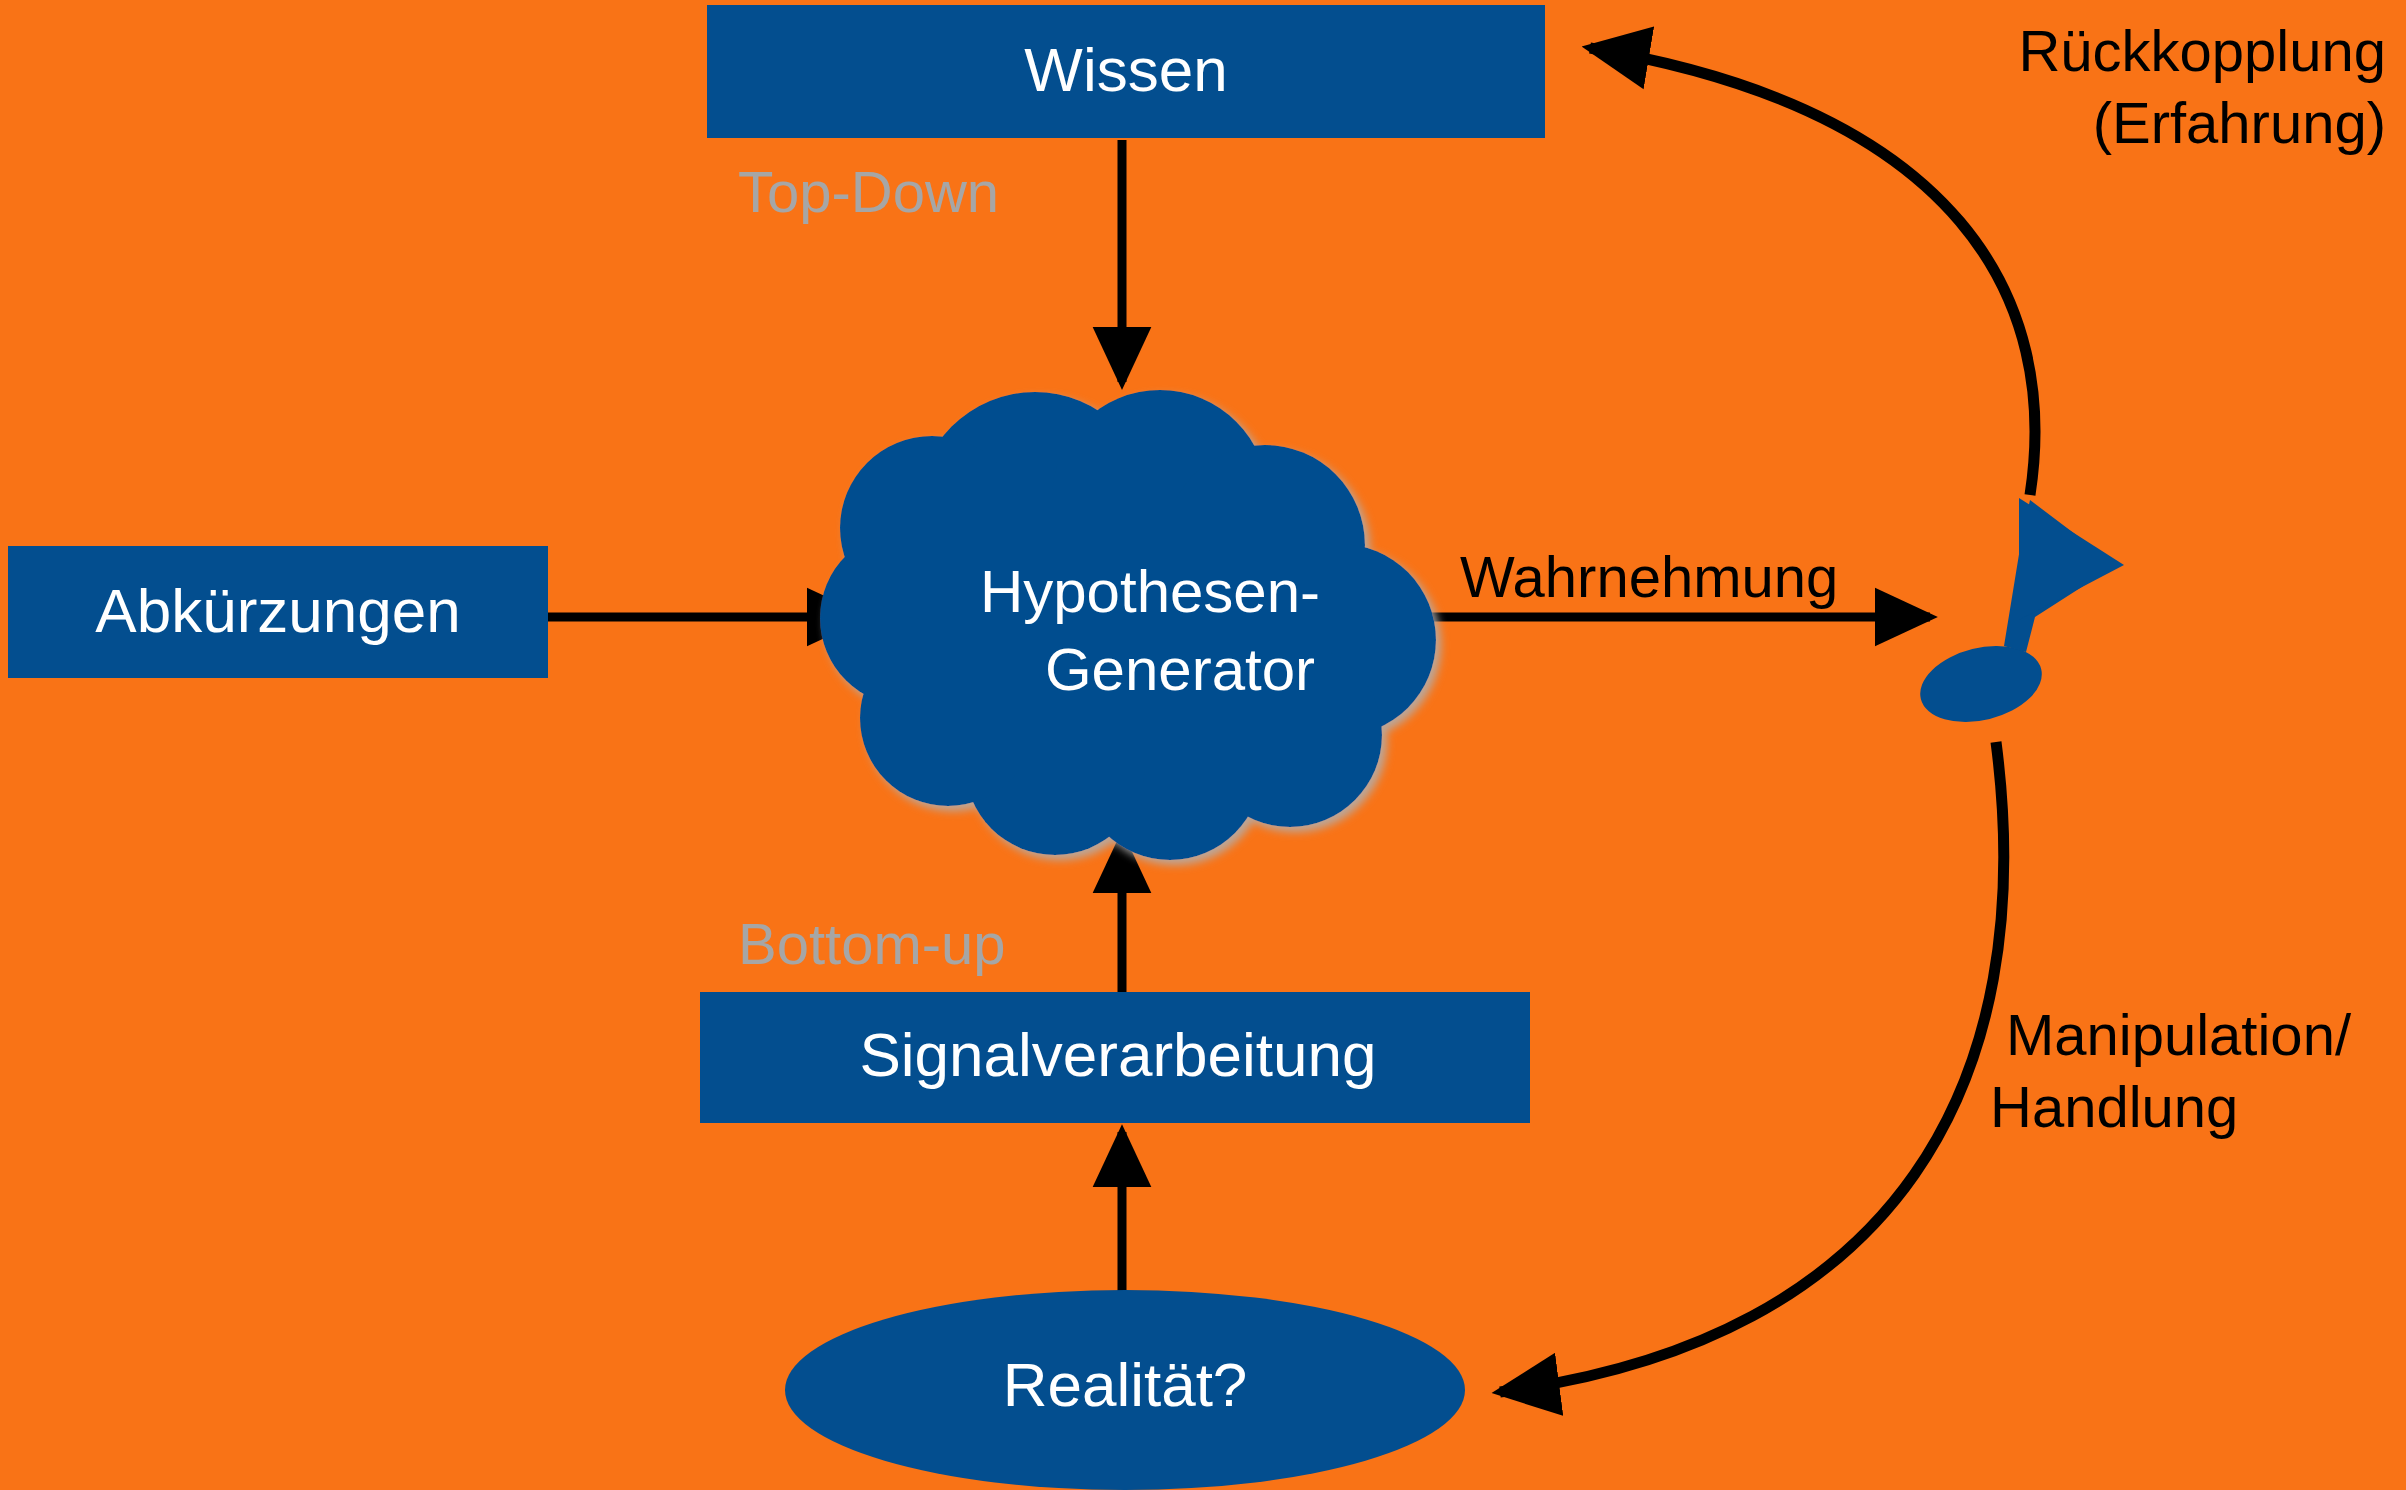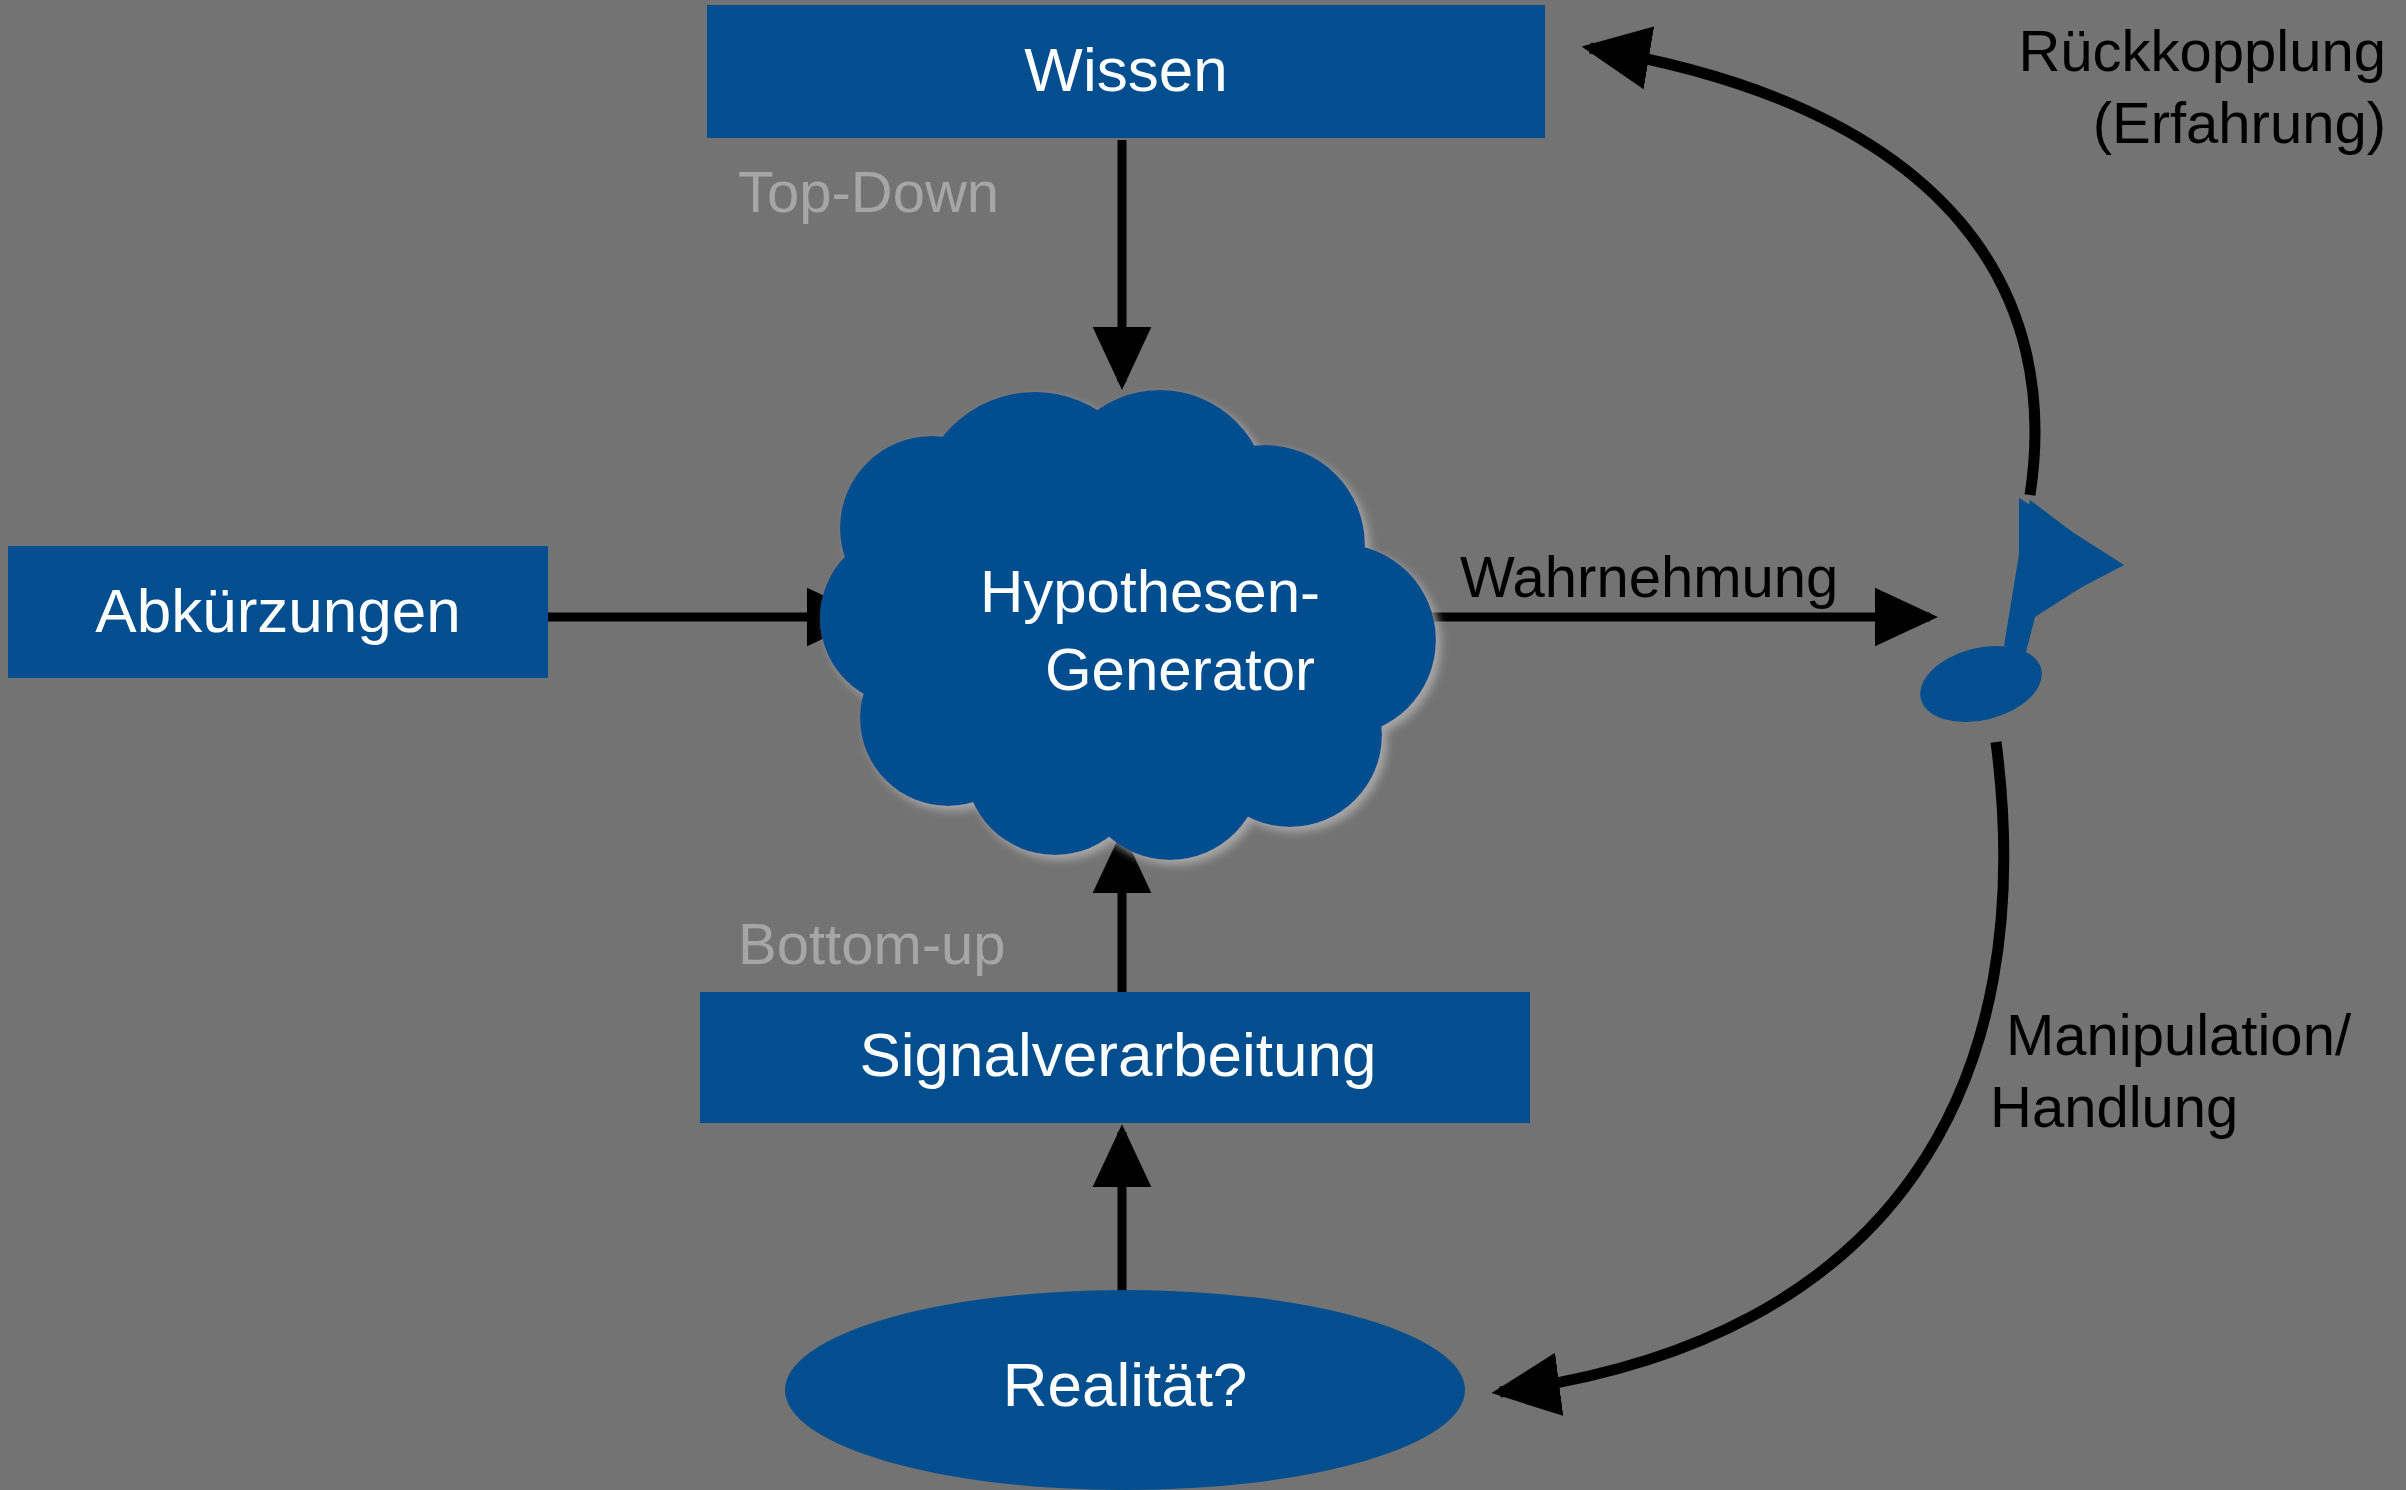--- a/index.html
+++ b/index.html
@@ -8,21 +8,21 @@
     padding: 0;
     background: #ffffff;
   }
   body {
     font-family: "Liberation Sans", sans-serif;
   }
   #stage {
     position: relative;
     width: 2406px;
     height: 1490px;
-    background: #737373;
+    background: #f97316;
     overflow: hidden;
   }
   #diagram-svg {
     position: absolute;
     left: 0;
     top: 0;
     width: 2406px;
     height: 1490px;
   }
   .node-label {

